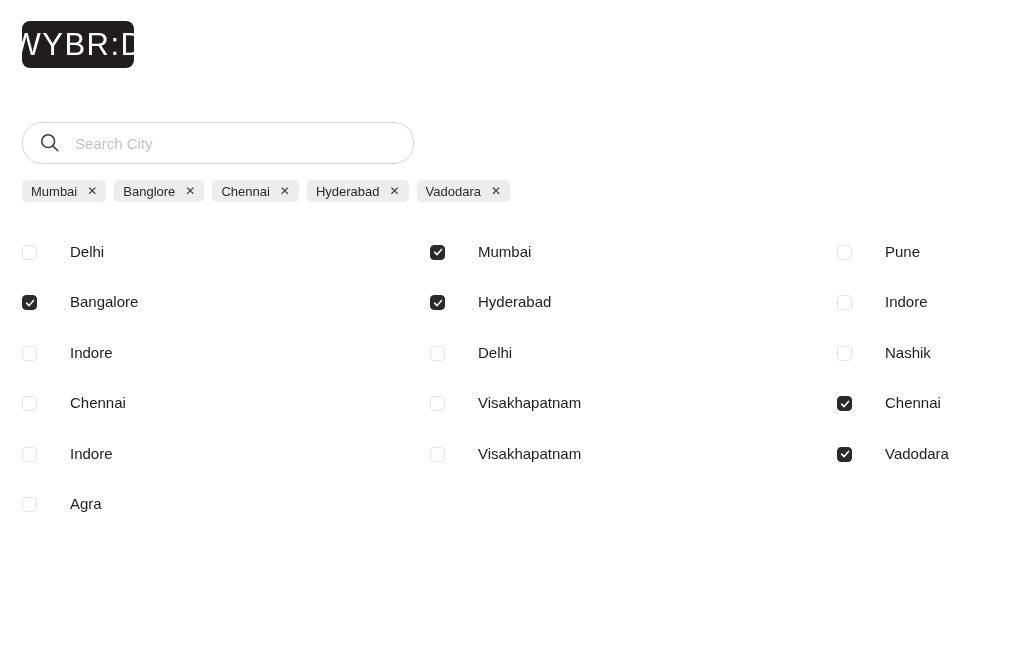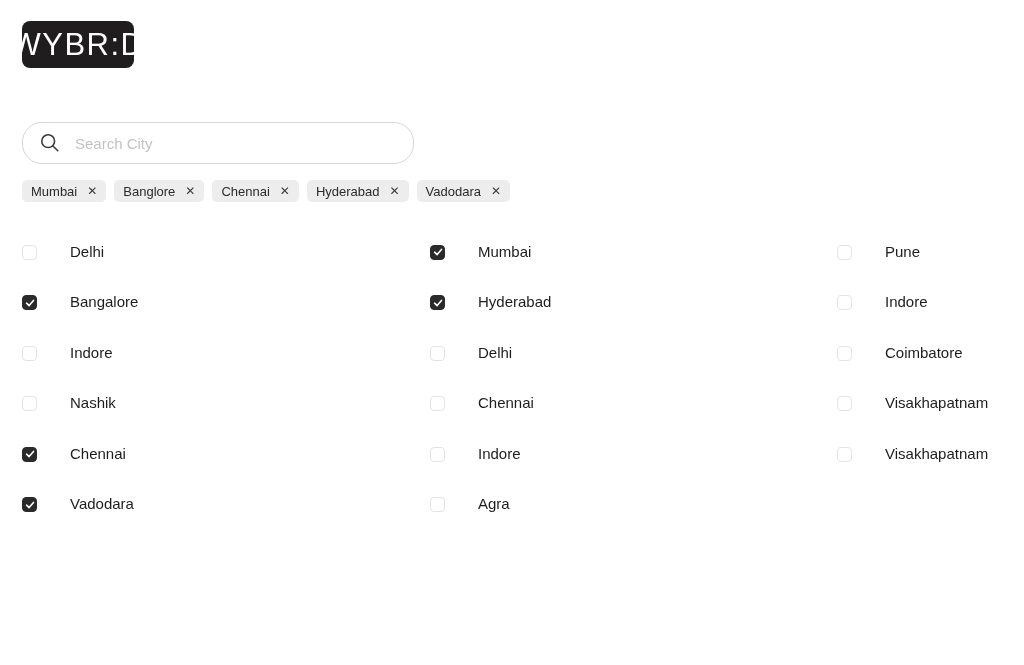--- a/index.html
+++ b/index.html
@@ -245,26 +245,20 @@
     <span class="city-label">Indore</span>
   </div>
 
   <div class="city" role="checkbox" aria-checked="false">
     <span class="cb">
       
     </span>
     <span class="city-label">Delhi</span>
   </div>
 
-  <div class="city" role="checkbox" aria-checked="false">
-    <span class="cb">
-      
-    </span>
-    <span class="city-label">Coimbatore</span>
-  </div>
 
   <div class="city" role="checkbox" aria-checked="false">
     <span class="cb">
       
     </span>
     <span class="city-label">Nashik</span>
   </div>
 
 
   <div class="city" role="checkbox" aria-checked="false">

